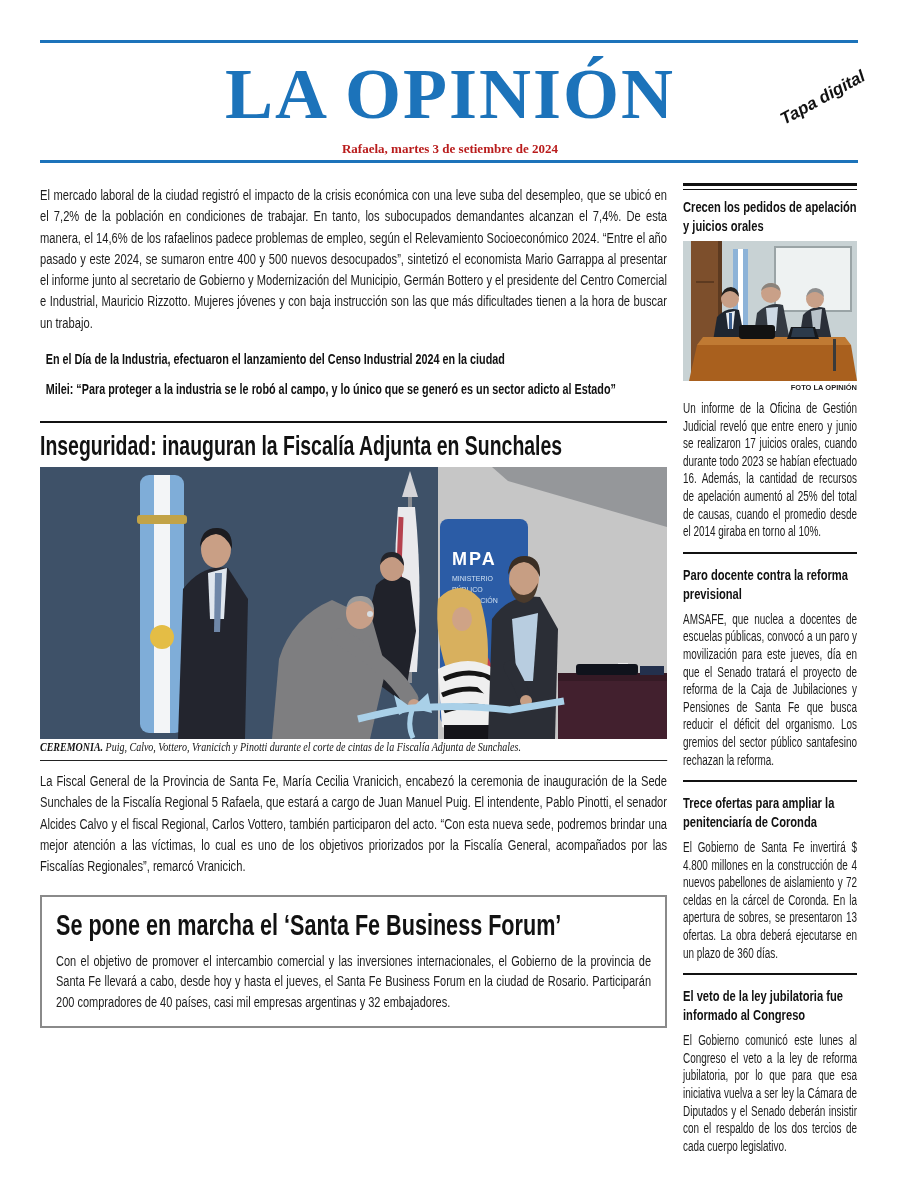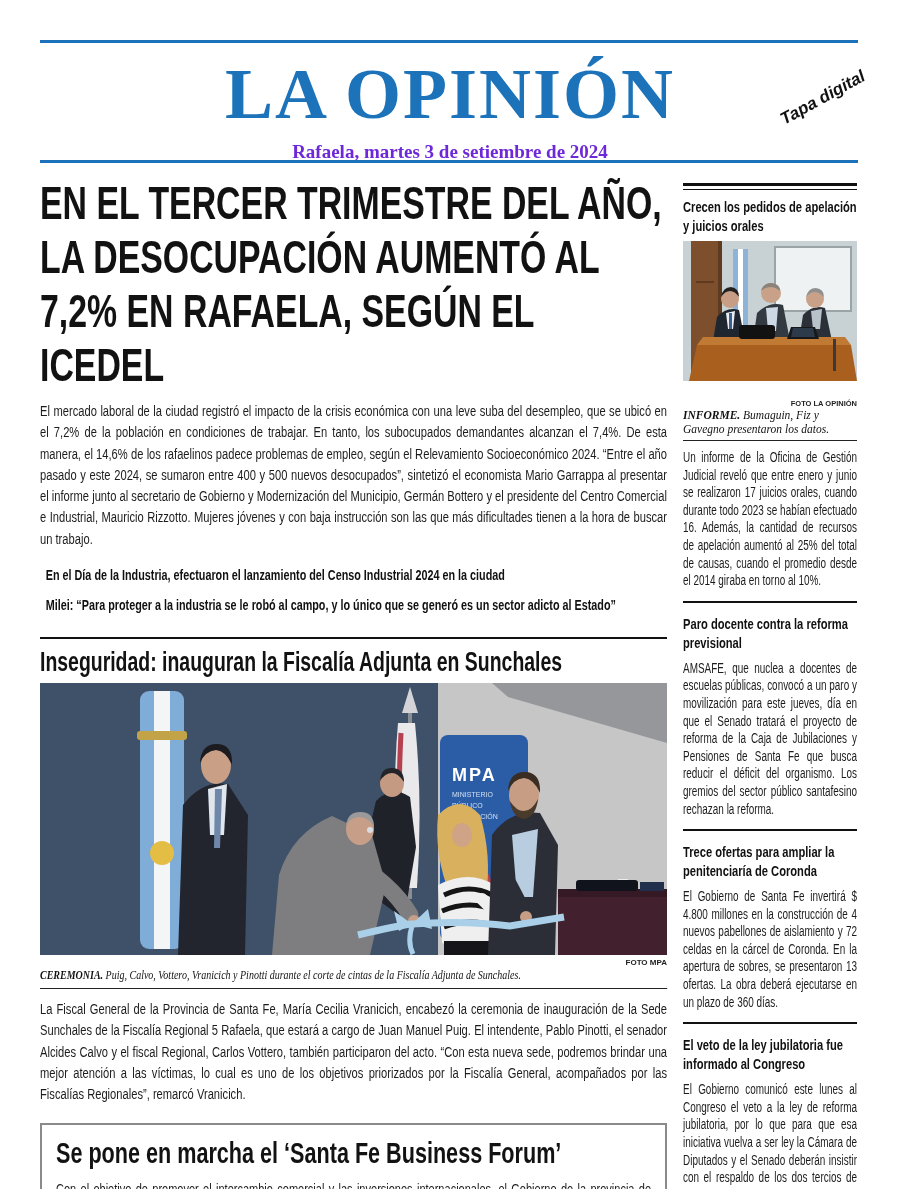--- a/index.html
+++ b/index.html
@@ -8,21 +8,21 @@
   
   .rule-blue{position:absolute;left:40px;width:818px;height:3px;background:#1c73ba;}
   .rule-blue.top{top:40px;}
   .rule-blue.bottom{top:160px;}
   .masthead-title{position:absolute;left:0;top:48px;width:900px;text-align:center;
         font-family:"Liberation Serif", serif;font-weight:bold;font-size:72px;line-height:92px;
         letter-spacing:2px;color:#1c73ba;}
   .tagline{position:absolute;right:30px;top:88px;transform:rotate(-29deg);
         font-weight:bold;font-style:italic;font-size:17px;color:#111;}
   .dateline{position:absolute;left:0;top:141px;width:900px;text-align:center;
-        font-family:"Liberation Serif", serif;font-weight:bold;font-size:19px;color:#6d28d9;}
+        font-family:"Liberation Serif", serif;font-weight:bold;font-size:13px;color:#b91c1c;}
   
   .cx72{transform:scaleX(0.72);transform-origin:0 0;width:138.9%;}
   .cx80{transform:scaleX(0.80);transform-origin:0 0;width:125%;}
   
   .main-col{position:absolute;left:40px;top:176px;width:627px;}
   .lead-headline{font-weight:bold;font-size:47px;line-height:54px;color:#121212;letter-spacing:0;}
   .body-text{font-size:15.5px;line-height:21.3px;text-align:justify;color:#1c1c1c;}
   .lead-body{margin-top:8px;}
   .brief{font-weight:bold;font-size:15px;line-height:20px;color:#111;padding-left:8px;box-sizing:border-box;}
   .brief.first{margin-top:16px;}
@@ -36,44 +36,39 @@
   .caption b{font-weight:bold;}
   .story-body{margin-top:9px;}
   .forum-box{margin-top:18px;border:2px solid #8a8a8a;padding:10px 14px 14px 14px;}
   .box-head{font-weight:bold;font-size:30px;line-height:36px;color:#121212;}
   .box-body{margin-top:8px;font-size:15.3px;line-height:20.5px;text-align:justify;color:#1c1c1c;}
   
   .sidebar{position:absolute;left:683px;top:183px;width:174px;}
   .double-rule{height:3px;border-top:3px solid #111;border-bottom:1px solid #111;}
   .sb-head{margin-top:7px;font-weight:bold;font-size:15.5px;line-height:19px;color:#111;}
   .sb-photo{margin-top:6px;width:174px;height:140px;display:block;}
-  .sb-credit{margin-top:18px;text-align:right;font-weight:bold;font-size:7.5px;line-height:9px;color:#222;}
+  .sb-credit{margin-top:2px;text-align:right;font-weight:bold;font-size:7.5px;line-height:9px;color:#222;}
   .sb-caption{margin-top:1px;font-family:"Liberation Serif", serif;font-style:italic;font-size:11.5px;
         line-height:13.5px;color:#111;padding-bottom:4px;border-bottom:1px solid #222;}
   .sb-body{margin-top:8px;font-size:13.8px;line-height:17.6px;text-align:justify;color:#1c1c1c;}
   .sb-divider{margin:11px 0 11px 0;border:none;border-top:2px solid #111;}
 </style>
 </head>
 <body>
 
 <div class="page">
 
   <div class="rule-blue top"></div>
   <div class="masthead-title">LA OPINIÓN</div>
   <div class="tagline">Tapa digital</div>
   <div class="dateline">Rafaela, martes 3 de setiembre de 2024</div>
   <div class="rule-blue bottom"></div>
 
   <div class="main-col">
 
-    <div class="lead-headline">
-      <div class="cx72">EN EL TERCER TRIMESTRE DEL AÑO,</div>
-      <div class="cx72">LA DESOCUPACIÓN AUMENTÓ AL</div>
-      <div class="cx72">7,2% EN RAFAELA, SEGÚN EL ICEDEL</div>
-    </div>
 
     <div class="body-text lead-body cx72">El mercado laboral de la ciudad registró el impacto de la crisis económica con una leve suba del desempleo, que se ubicó en el 7,2% de la población en condiciones de trabajar. En tanto, los subocupados demandantes alcanzan el 7,4%. De esta manera, el 14,6% de los rafaelinos padece problemas de empleo, según el Relevamiento Socioeconómico 2024. “Entre el año pasado y este 2024, se sumaron entre 400 y 500 nuevos desocupados”, sintetizó el economista Mario Garrappa al presentar el informe junto al secretario de Gobierno y Modernización del Municipio, Germán Bottero y el presidente del Centro Comercial e Industrial, Mauricio Rizzotto. Mujeres jóvenes y con baja instrucción son las que más dificultades tienen a la hora de buscar un trabajo.</div>
 
     <div class="brief first cx72">En el Día de la Industria, efectuaron el lanzamiento del Censo Industrial 2024 en la ciudad</div>
     <div class="brief second cx72">Milei: “Para proteger a la industria se le robó al campo, y lo único que se generó es un sector adicto al Estado”</div>
 
     <div class="rule-black"></div>
 
     <div class="fisc-headline cx72">Inseguridad: inauguran la Fiscalía Adjunta en Sunchales</div>
 
@@ -160,21 +155,20 @@
       </g>
 
       <g>
         <path d="M318,252 Q355,243 372,241 Q424,237 470,243 L524,234" stroke="#a9d0e8" stroke-width="7" fill="none"></path>
         <polygon points="372,241 354,228 359,248" fill="#a9d0e8"></polygon>
         <polygon points="372,241 388,226 392,246" fill="#a9d0e8"></polygon>
         <path d="M372,243 q-5 16 1 28" stroke="#a9d0e8" stroke-width="5" fill="none"></path>
       </g>
     </svg>
 
-    <div class="photo-credit">FOTO MPA</div>
 
     <div class="caption cx80"><b>CEREMONIA.</b><span> Puig, Calvo, Vottero, Vranicich y Pinotti durante el corte de cintas de la Fiscalía Adjunta de Sunchales.</span></div>
 
     <div class="body-text story-body cx72">La Fiscal General de la Provincia de Santa Fe, María Cecilia Vranicich, encabezó la ceremonia de inauguración de la Sede Sunchales de la Fiscalía Regional 5 Rafaela, que estará a cargo de Juan Manuel Puig. El intendente, Pablo Pinotti, el senador Alcides Calvo y el fiscal Regional, Carlos Vottero, también participaron del acto. “Con esta nueva sede, podremos brindar una mejor atención a las víctimas, lo cual es uno de los objetivos priorizados por la Fiscalía General, acompañados por las Fiscalías Regionales”, remarcó Vranicich.</div>
 
     <div class="forum-box">
       <div class="box-head cx72">Se pone en marcha el ‘Santa Fe Business Forum’</div>
       <div class="box-body cx72">Con el objetivo de promover el intercambio comercial y las inversiones internacionales, el Gobierno de la provincia de Santa Fe llevará a cabo, desde hoy y hasta el jueves, el Santa Fe Business Forum en la ciudad de Rosario. Participarán 200 compradores de 40 países, casi mil empresas argentinas y 32 embajadores.</div>
     </div>
 
@@ -219,21 +213,20 @@
         <polygon points="20,96 162,96 168,104 14,104" fill="#c07a33"></polygon>
         <polygon points="14,104 168,104 174,140 6,140" fill="#a9601e"></polygon>
         <rect x="56" y="84" width="36" height="14" rx="3" fill="#121212"></rect>
         <polygon points="108,86 132,86 136,98 104,98" fill="#16181c"></polygon>
         <polygon points="110,87 130,87 132,96 108,96" fill="#2c3a4a"></polygon>
       </g>
       <rect x="150" y="98" width="3" height="32" fill="#3a3a3a"></rect>
     </svg>
 
     <div class="sb-credit">FOTO LA OPINIÓN</div>
-    <div class="sb-caption"><b>INFORME.</b><span> Bumaguin, Fiz y Gavegno presentaron los datos.</span></div>
     <div class="sb-body cx72">Un informe de la Oficina de Gestión Judicial reveló que entre enero y junio se realizaron 17 juicios orales, cuando durante todo 2023 se habían efectuado 16. Además, la cantidad de recursos de apelación aumentó al 25% del total de causas, cuando el promedio desde el 2014 giraba en torno al 10%.</div>
 
     <hr class="sb-divider">
 
     <div class="sb-head cx72">Paro docente contra la reforma previsional</div>
     <div class="sb-body cx72">AMSAFE, que nuclea a docentes de escuelas públicas, convocó a un paro y movilización para este jueves, día en que el Senado tratará el proyecto de reforma de la Caja de Jubilaciones y Pensiones de Santa Fe que busca reducir el déficit del organismo. Los gremios del sector público santafesino rechazan la reforma.</div>
 
     <hr class="sb-divider">
 
     <div class="sb-head cx72">Trece ofertas para ampliar la penitenciaría de Coronda</div>

